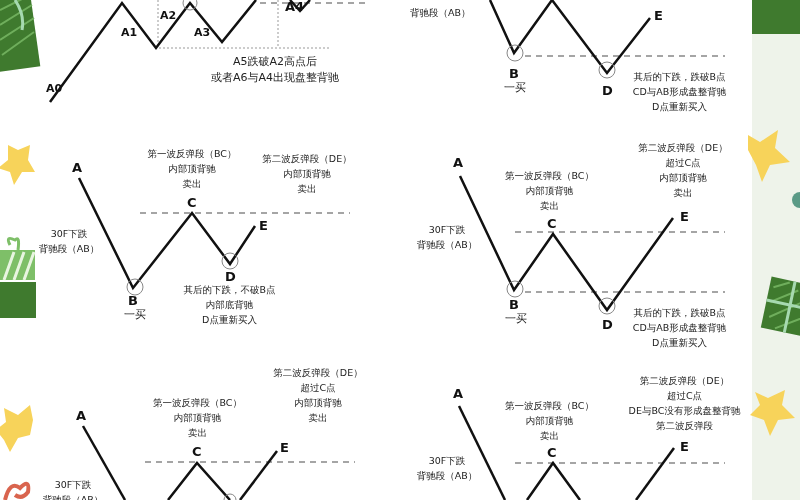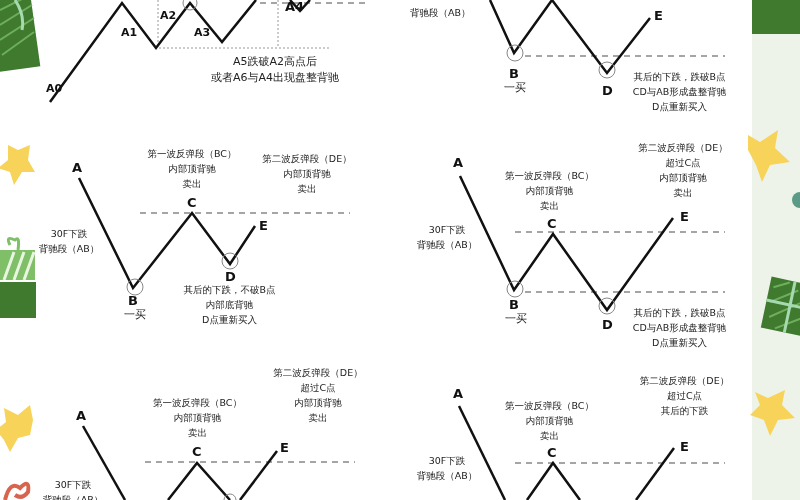--- a/index.html
+++ b/index.html
@@ -196,14 +196,15 @@
   <div>背驰段（AB）</div>
 </div>
 <div class="note" style="left:492px;top:398px;width:115px;">
   <div>第一波反弹段（BC）</div>
   <div>内部顶背驰</div>
   <div>卖出</div>
 </div>
 <div class="note" style="left:622px;top:373px;width:125px;">
   <div>第二波反弹段（DE）</div>
   <div>超过C点</div>
-  <div>其后的下跌</div>
+  <div>DE与BC没有形成盘整背驰</div>
+  <div>第二波反弹段</div>
 </div>
 
 </body></html>

